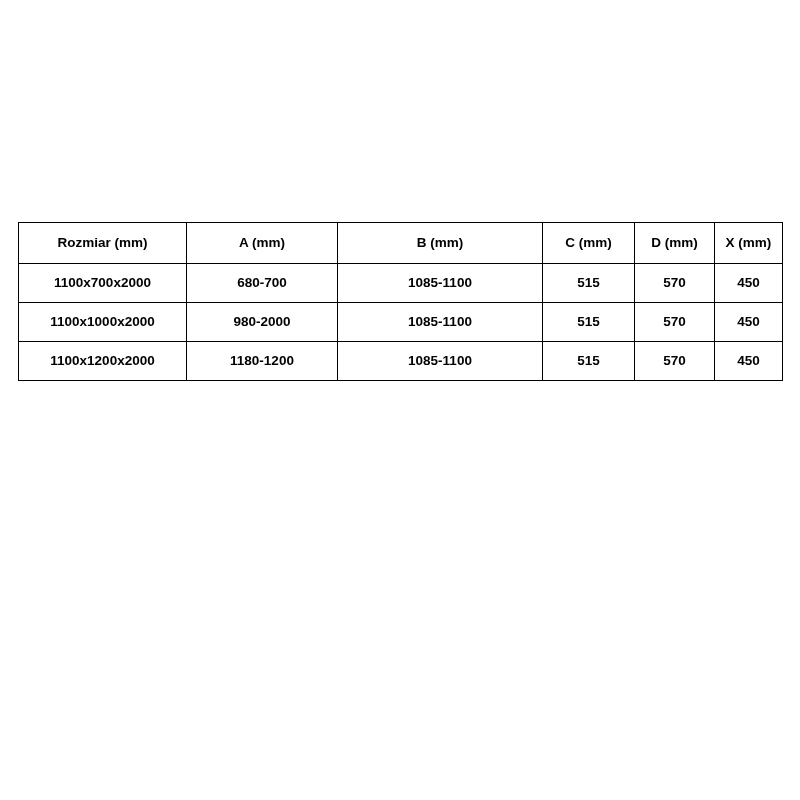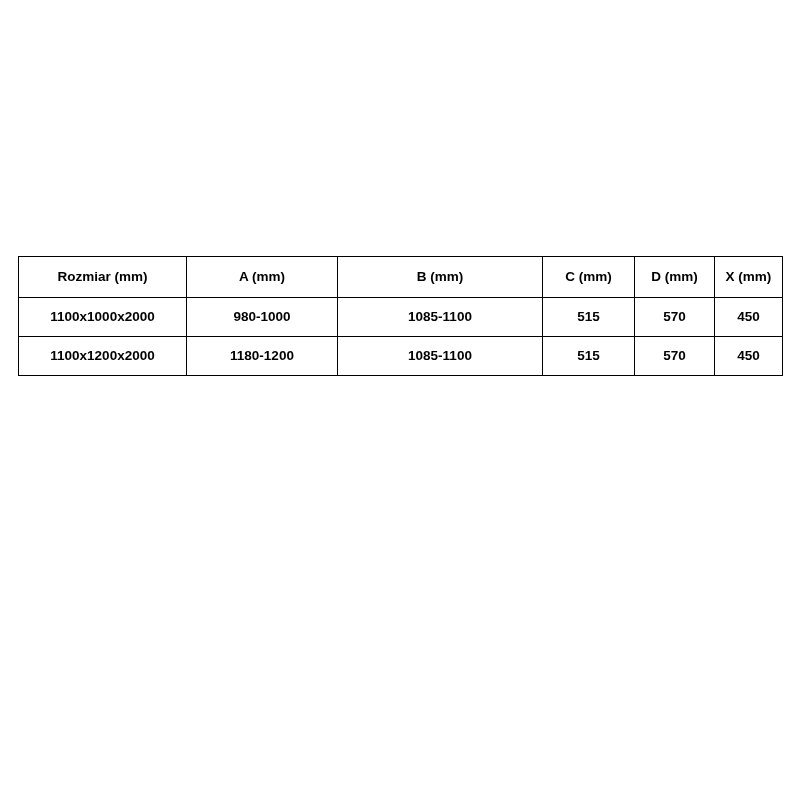--- a/index.html
+++ b/index.html
@@ -22,21 +22,20 @@
   .table-wrap {
     position: absolute;
     left: 18px;
     top: 222px;
     width: 764px;
   }
   table.size-table {
     border-collapse: collapse;
     width: 764px;
     table-layout: fixed;
-    margin-top: 34px;
   }
   table.size-table th,
   table.size-table td {
     border: 1px solid #000000;
     text-align: center;
     vertical-align: middle;
     font-size: 13.5px;
     font-weight: bold;
     color: #000000;
     padding: 0;
@@ -76,22 +75,30 @@
           <th>Rozmiar (mm)</th>
           <th>A (mm)</th>
           <th>B (mm)</th>
           <th>C (mm)</th>
           <th>D (mm)</th>
           <th>X (mm)</th>
         </tr>
       </thead>
       <tbody>
         <tr>
+          <td>1100x700x2000</td>
+          <td>680-700</td>
+          <td>1085-1100</td>
+          <td>515</td>
+          <td>570</td>
+          <td>450</td>
+        </tr>
+        <tr>
           <td>1100x1000x2000</td>
-          <td>980-1000</td>
+          <td>980-2000</td>
           <td>1085-1100</td>
           <td>515</td>
           <td>570</td>
           <td>450</td>
         </tr>
         <tr>
           <td>1100x1200x2000</td>
           <td>1180-1200</td>
           <td>1085-1100</td>
           <td>515</td>

